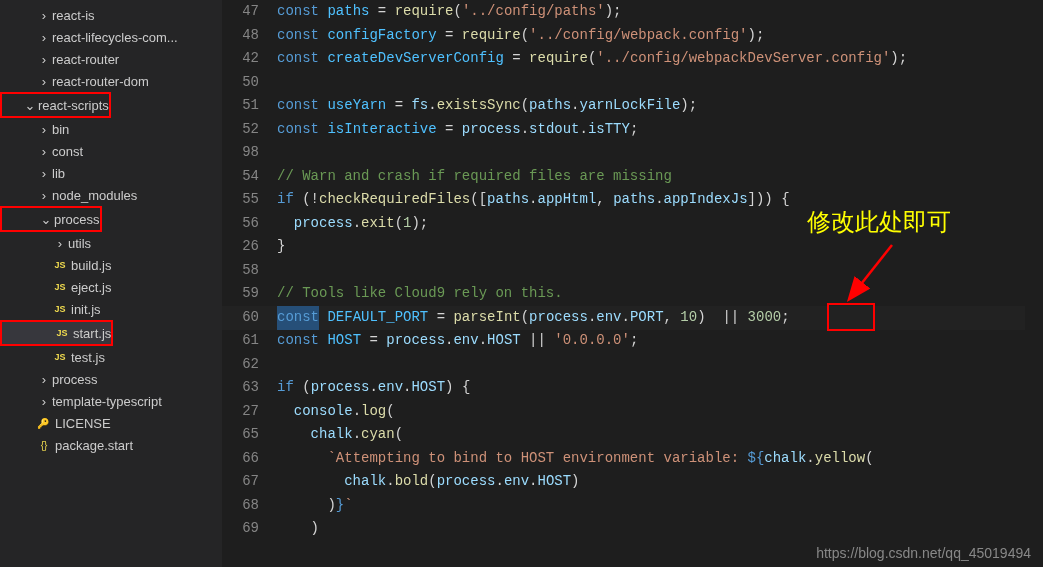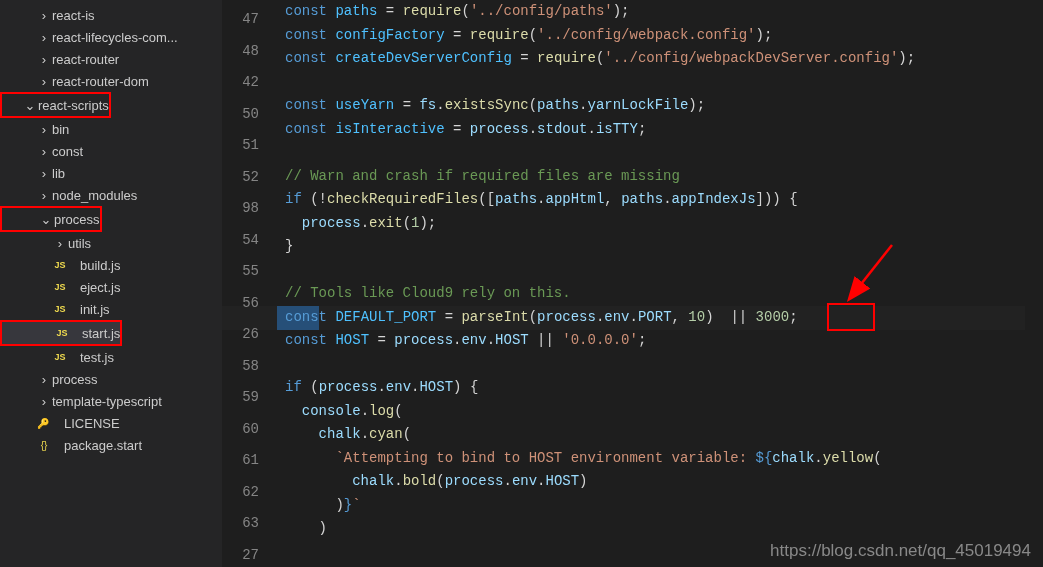--- a/index.html
+++ b/index.html
@@ -36,21 +36,21 @@
       justify-content: center;
       align-items: center;
       color: #cccccc;
     }
     .file-icon {
       width: 16px;
       height: 16px;
       display: inline-flex;
       justify-content: center;
       align-items: center;
-      margin-right: 12px;
+      margin-right: 3px;
       font-size: 10px;
     }
     .js-icon { color: #f0db4f; font-weight: bold; font-size: 9px; }
     .license-icon { color: #f0db4f; }
     .json-icon { color: #f0db4f; }
     .indent-1 { padding-left: 20px; }
     .indent-2 { padding-left: 36px; }
     .indent-3 { padding-left: 52px; }
     .red-box {
       position: relative;
@@ -69,22 +69,22 @@
       text-align: right;
       color: #858585;
       padding-right: 18px;
       user-select: none;
     }
     .code {
       flex: 1;
       white-space: pre;
       position: relative;
     }
-    .line-num { height: 23.5px; margin-top: 8px; }
-    .code-line { height: 23.5px; margin-left: 8px; }
+    .line-num { height: 23.5px; }
+    .code-line { height: 23.5px; }
     .kw { color: #569cd6; }
     .const-name { color: #4fc1ff; }
     .fn { color: #dcdcaa; }
     .str { color: #ce9178; }
     .num { color: #b5cea8; }
     .var { color: #9cdcfe; }
     .comment { color: #6a9955; }
     .punct { color: #d4d4d4; }
     .red-code-box {
       position: absolute;
@@ -100,21 +100,21 @@
     .arrow {
       position: absolute;
       z-index: 9;
     }
     .watermark {
       position: absolute;
       bottom: 6px;
       right: 12px;
       color: #888888;
       font-family: sans-serif;
-      font-size: 17px;
+      font-size: 14px;
     }
     .minimap-scroll {
       position: absolute;
       right: 0;
       top: 0;
       width: 18px;
       height: 100%;
       background: #1e1e1e;
     }
     .highlight-line {
@@ -222,20 +222,21 @@
       <div class="line-num">65</div>
       <div class="line-num">66</div>
       <div class="line-num">67</div>
       <div class="line-num">68</div>
       <div class="line-num">69</div>
     </div>
   <div class="code" id="code"><div class="code-line"><span class="kw">const</span><span class="punct"> </span><span class="const-name">paths</span><span class="punct"> = </span><span class="fn">require</span><span class="punct">(</span><span class="str">'../config/paths'</span><span class="punct">);</span></div><div class="code-line"><span class="kw">const</span><span class="punct"> </span><span class="const-name">configFactory</span><span class="punct"> = </span><span class="fn">require</span><span class="punct">(</span><span class="str">'../config/webpack.config'</span><span class="punct">);</span></div><div class="code-line"><span class="kw">const</span><span class="punct"> </span><span class="const-name">createDevServerConfig</span><span class="punct"> = </span><span class="fn">require</span><span class="punct">(</span><span class="str">'../config/webpackDevServer.config'</span><span class="punct">);</span></div><div class="code-line"></div><div class="code-line"><span class="kw">const</span><span class="punct"> </span><span class="const-name">useYarn</span><span class="punct"> = </span><span class="var">fs</span><span class="punct">.</span><span class="fn">existsSync</span><span class="punct">(</span><span class="var">paths</span><span class="punct">.</span><span class="var">yarnLockFile</span><span class="punct">);</span></div><div class="code-line"><span class="kw">const</span><span class="punct"> </span><span class="const-name">isInteractive</span><span class="punct"> = </span><span class="var">process</span><span class="punct">.</span><span class="var">stdout</span><span class="punct">.</span><span class="var">isTTY</span><span class="punct">;</span></div><div class="code-line"></div><div class="code-line"><span class="comment">// Warn and crash if required files are missing</span></div><div class="code-line"><span class="kw">if</span><span class="punct"> (!</span><span class="fn">checkRequiredFiles</span><span class="punct">([</span><span class="var">paths</span><span class="punct">.</span><span class="var">appHtml</span><span class="punct">, </span><span class="var">paths</span><span class="punct">.</span><span class="var">appIndexJs</span><span class="punct">])) {</span></div><div class="code-line"><span class="punct">  </span><span class="var">process</span><span class="punct">.</span><span class="fn">exit</span><span class="punct">(</span><span class="num">1</span><span class="punct">);</span></div><div class="code-line"><span class="punct">}</span></div><div class="code-line"></div><div class="code-line"><span class="comment">// Tools like Cloud9 rely on this.</span></div><div class="code-line"><span class="kw">const</span><span class="punct"> </span><span class="const-name">DEFAULT_PORT</span><span class="punct"> = </span><span class="fn">parseInt</span><span class="punct">(</span><span class="var">process</span><span class="punct">.</span><span class="var">env</span><span class="punct">.</span><span class="var">PORT</span><span class="punct">, </span><span class="num">10</span><span class="punct">)  || </span><span class="num">3000</span><span class="punct">;</span></div><div class="code-line"><span class="kw">const</span><span class="punct"> </span><span class="const-name">HOST</span><span class="punct"> = </span><span class="var">process</span><span class="punct">.</span><span class="var">env</span><span class="punct">.</span><span class="var">HOST</span><span class="punct"> || </span><span class="str">'0.0.0.0'</span><span class="punct">;</span></div><div class="code-line"></div><div class="code-line"><span class="kw">if</span><span class="punct"> (</span><span class="var">process</span><span class="punct">.</span><span class="var">env</span><span class="punct">.</span><span class="var">HOST</span><span class="punct">) {</span></div><div class="code-line"><span class="punct">  </span><span class="var">console</span><span class="punct">.</span><span class="fn">log</span><span class="punct">(</span></div><div class="code-line"><span class="punct">    </span><span class="var">chalk</span><span class="punct">.</span><span class="fn">cyan</span><span class="punct">(</span></div><div class="code-line"><span class="punct">      </span><span class="str">`Attempting to bind to HOST environment variable: </span><span class="kw">${</span><span class="var">chalk</span><span class="punct">.</span><span class="fn">yellow</span><span class="punct">(</span></div><div class="code-line"><span class="punct">        </span><span class="var">chalk</span><span class="punct">.</span><span class="fn">bold</span><span class="punct">(</span><span class="var">process</span><span class="punct">.</span><span class="var">env</span><span class="punct">.</span><span class="var">HOST</span><span class="punct">)</span></div><div class="code-line"><span class="punct">      )</span><span class="kw">}</span><span class="str">`</span></div><div class="code-line"><span class="punct">    )</span></div></div>
 
   <div class="red-code-box" style="top:303px;left:605px;width:48px;height:28px;"></div>
 
+  <div class="annotation-text" style="top:210px;left:585px;">修改此处即可</div>
 
   <svg class="arrow" style="top:240px;left:610px;" width="80" height="70">
     <defs>
       <marker id="arrowhead" markerWidth="10" markerHeight="8" refX="8" refY="4" orient="auto">
         <polygon points="0 0, 10 4, 0 8" fill="#ff0000"></polygon>
       </marker>
     </defs>
     <line x1="60" y1="5" x2="18" y2="58" stroke="#ff0000" stroke-width="2.5" marker-end="url(#arrowhead)"></line>
   </svg>
 

